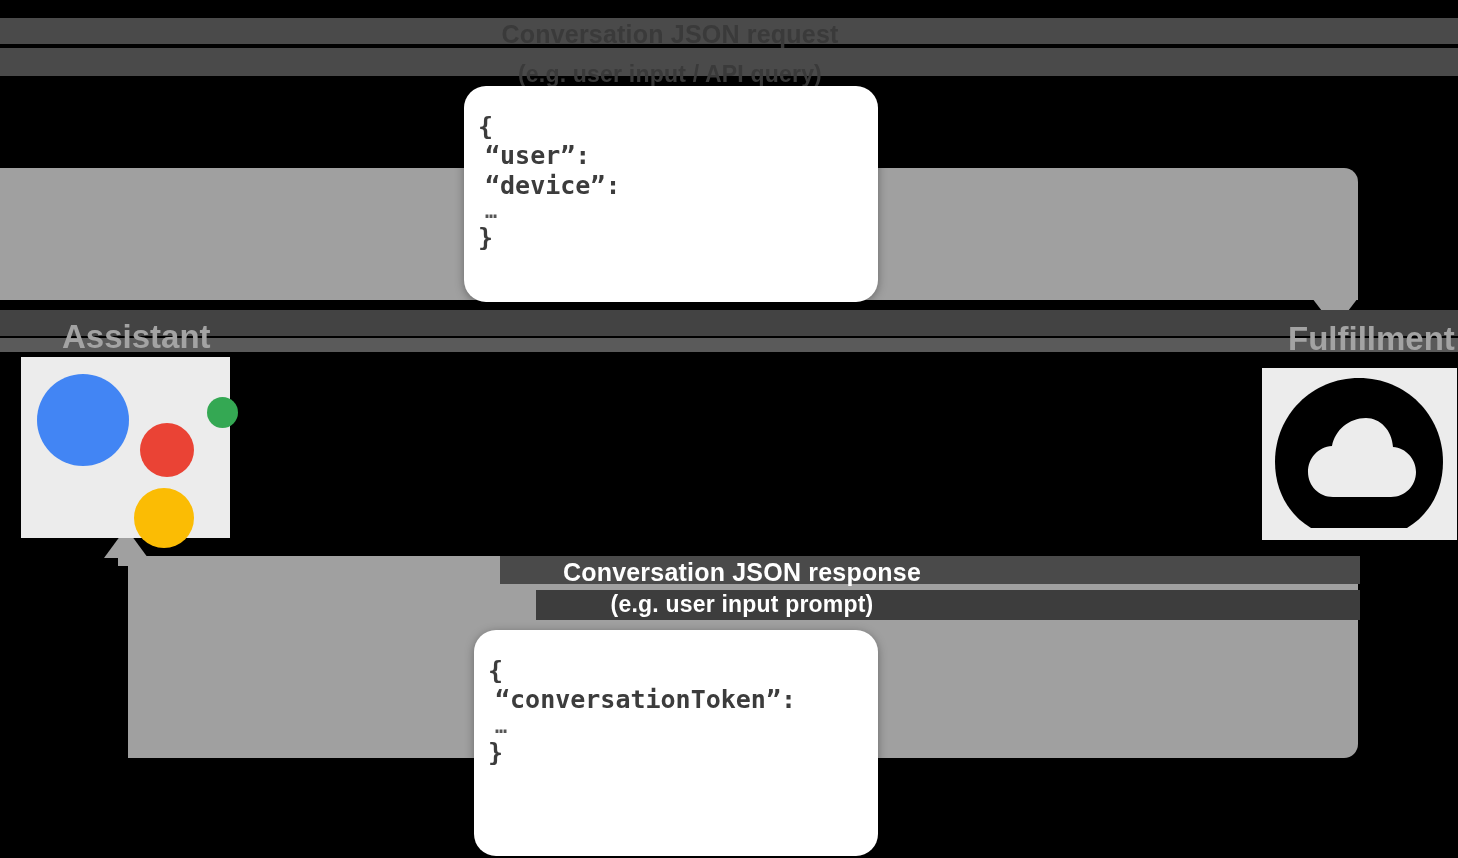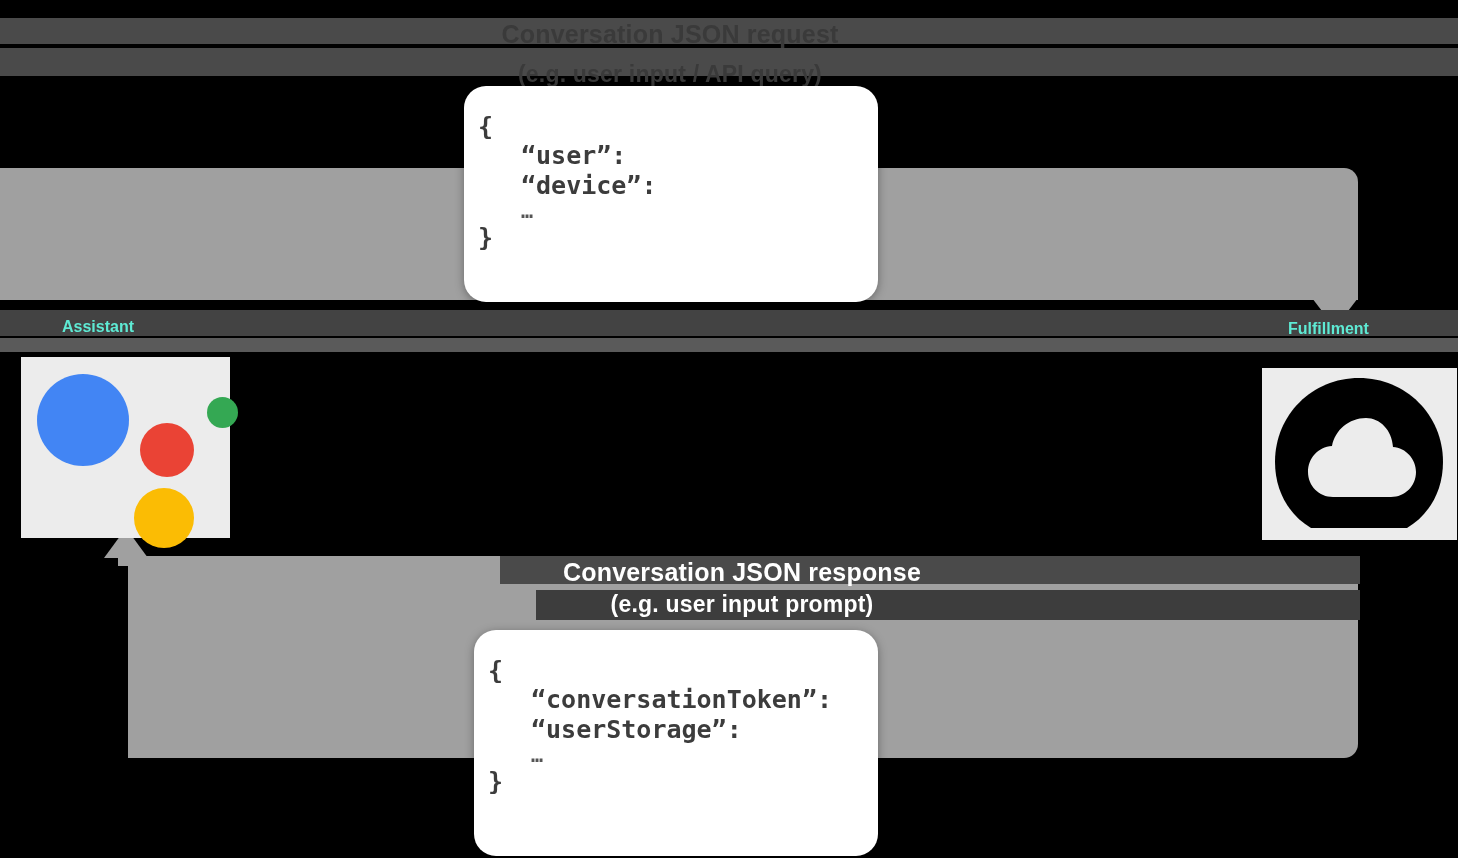--- a/index.html
+++ b/index.html
@@ -96,22 +96,22 @@
   #response-caption {
     left: 112px; top: 558px; width: 1260px;
     font-size: 25px;
     color: #ffffff;
   }
   #response-caption .sub { font-size: 23px; display: block; margin-top: 4px; }
 
   
   .endpoint-label {
     position: absolute;
-    color: #5eead4;
-    font-size: 16px;
+    color: #a3a3a3;
+    font-size: 33px;
     font-weight: bold;
     white-space: nowrap;
   }
   #assistant-label { left: 62px; top: 318px; }
   #fulfillment-label { left: 1288px; top: 320px; text-align: center; }
 
   
   .json-card {
     position: absolute;
     background: #ffffff;
@@ -121,21 +121,21 @@
     font-size: 25px;
     font-weight: bold;
     color: #3c3c3c;
     box-sizing: border-box;
     padding: 26px 0 26px 0;
     line-height: 1.17;
   }
   #request-json { left: 464px; top: 86px; width: 414px; height: 216px; }
   #response-json { left: 474px; top: 630px; width: 404px; height: 226px; }
   .json-line { white-space: pre; padding-left: 14px; }
-  .json-line.indent { padding-left: 57px; }
+  .json-line.indent { padding-left: 21px; }
   .json-line.ellipsis { font-size: 20px; color: #555; }
 
   
   #assistant-tile {
     position: absolute;
     left: 21px;
     top: 357px;
     width: 209px;
     height: 181px;
     background: #ececec;
@@ -195,21 +195,20 @@
   <div class="dark-band" id="band-low-b"></div>
 
   <div class="caption" id="response-caption">
     <span>Conversation JSON response</span>
     <span class="sub">(e.g. user input prompt)</span>
   </div>
 
   <div class="json-card" id="response-json">
     <div class="json-line">{</div>
     <div class="json-line indent">“conversationToken”:</div>
-    <div class="json-line indent">“userStorage”:</div>
     <div class="json-line indent ellipsis">…</div>
     <div class="json-line">}</div>
   </div>
 
   <div id="assistant-tile">
     <div class="dot" id="dot-blue"></div>
     <div class="dot" id="dot-red"></div>
     <div class="dot" id="dot-green"></div>
     <div class="dot" id="dot-yellow"></div>
   </div>

